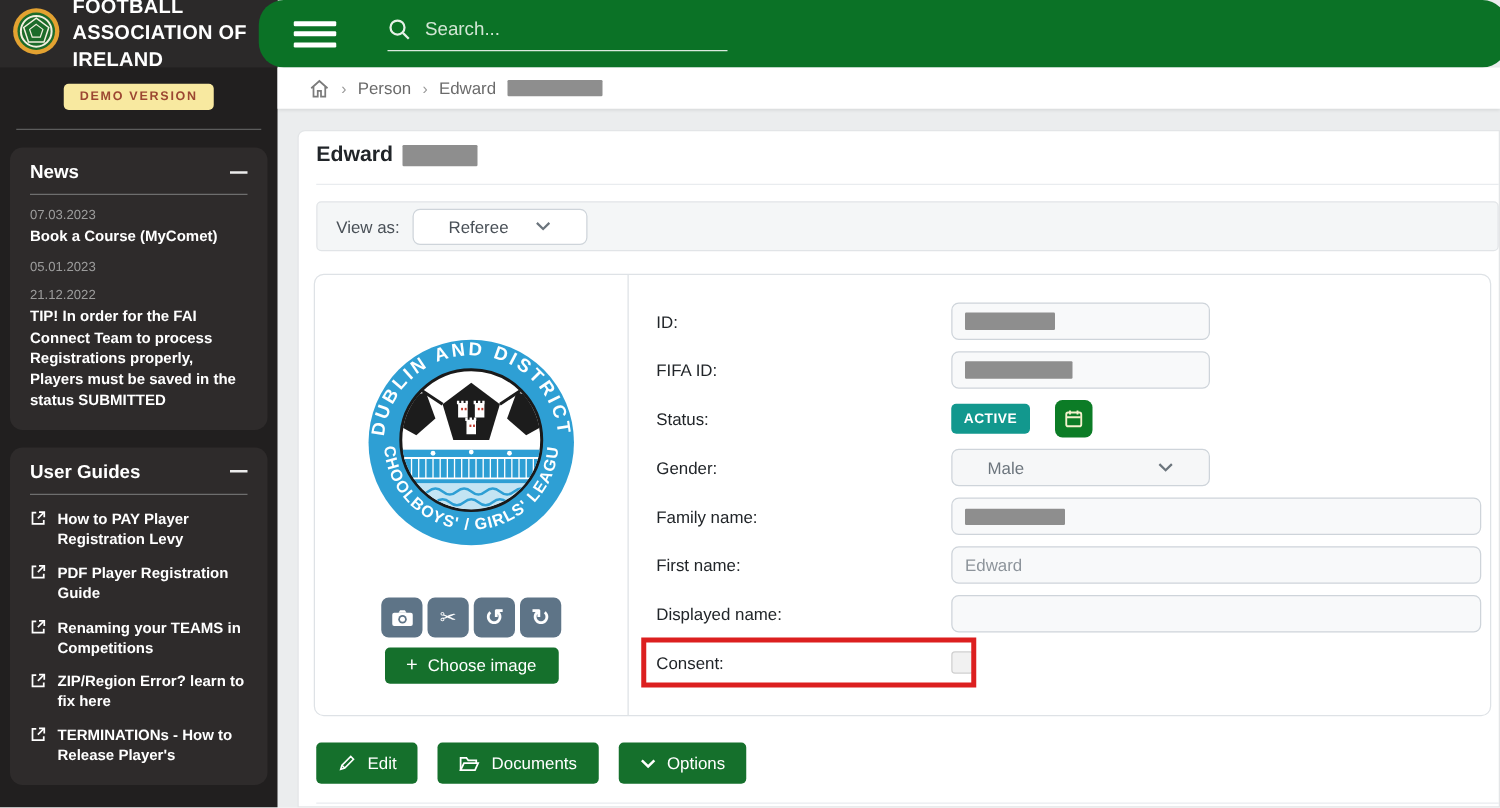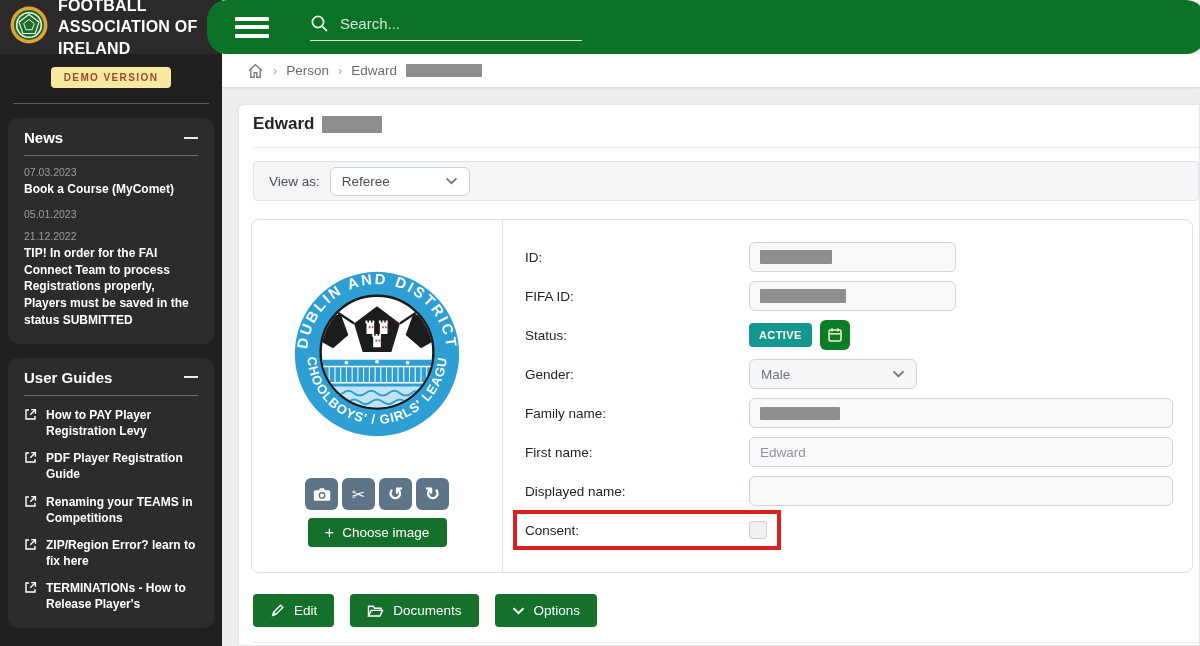--- a/index.html
+++ b/index.html
@@ -47,48 +47,48 @@
   .maincard { position:absolute; left:238px; top:104px; width:962px; height:542px; background:#fff;
               border:1px solid #e3e5e7; border-radius:6px 0 0 0; }
   .page-title { position:absolute; left:14px; top:9px; font-size:17px; font-weight:bold; color:#212529;
                 display:flex; align-items:center; gap:8px; }
   .title-hr { position:absolute; left:14px; right:0; top:42px; border:none; border-top:1px solid #e9ecef; }
   .viewas { position:absolute; left:14px; right:0; top:56px; height:40px; background:#f4f6f7;
             border:1px solid #e1e4e7; border-radius:4px; display:flex; align-items:center; }
   .viewas-label { margin-left:15px; font-size:13.5px; color:#495057; }
   .selectbox { margin-left:10px; width:140px; height:29px; background:#fff; border:1px solid #ced4da;
                border-radius:6px; display:flex; align-items:center; justify-content:space-between;
-               padding:0 11px; font-size:13.5px; color:#495057; cursor:pointer; }
+               padding:0 28px; font-size:13.5px; color:#495057; cursor:pointer; }
 
   
   .detailcard { position:absolute; left:12px; top:114px; width:942px; height:354px;
                 border:1px solid #dee2e6; border-radius:8px; display:flex; }
   .photo-pane { width:251px; border-right:1px solid #dee2e6; display:flex; flex-direction:column;
                 align-items:center; }
   .club-badge { margin-top:48px; }
   .img-toolbar { display:flex; gap:4px; margin-top:38px; }
   .imgbtn { width:33px; height:32px; background:#5e7487; border:none; border-radius:6px; color:#fff;
             display:flex; align-items:center; justify-content:center; cursor:pointer; font-size:16px; }
   .choose-btn { margin-top:8px; height:29px; width:139px; background:#15702c; color:#fff; border:none;
                 border-radius:4px; font-size:13.5px; display:flex; align-items:center; justify-content:center;
                 gap:8px; cursor:pointer; font-family:inherit; }
   .plus-glyph { font-size:16px; line-height:1; }
 
   .fields-pane { flex:1; padding:22px 0 0 22px; position:relative; }
-  .frow { display:flex; align-items:center; height:30px; margin-bottom:9px; }
+  .frow { display:flex; align-items:center; height:30px; margin-bottom:9px;gap:12px; }
   .flabel { width:224px; font-size:13.5px; color:#212529; }
   .tinput { height:30px; background:#f8f9fa; border:1px solid #ced4da; border-radius:6px;
             display:flex; align-items:center; padding:0 10px; font-size:13.5px; color:#8d949b; }
   .tinput.small { width:207px; }
   .tinput.wide  { width:424px; }
   .status-badge { background:#12988e; color:#fff; font-size:11px; font-weight:bold; letter-spacing:.4px;
                   padding:6px 10px; border-radius:4px; }
   .cal-btn { width:30px; height:30px; margin-left:8px; background:#0c7c26; border:none; border-radius:6px;
              display:flex; align-items:center; justify-content:center; cursor:pointer; }
-  .selectbox.field { width:168px; height:30px; background:#f6f7f8; color:#6c757d; margin:0; }
+  .selectbox.field { width:207px; height:30px; background:#f6f7f8; color:#6c757d; margin:0; }
   .checkbox { width:18px; height:18px; background:#f1f1f1; border:1px solid #cfcfcf; border-radius:3px;
               cursor:pointer; }
   .consent-highlight { position:absolute; left:10px; top:290px; width:268px; height:40px;
                        border:4px solid #dc1f1f; pointer-events:none; }
 
   
   .actions { position:absolute; left:14px; top:489px; display:flex; gap:16px; }
   .act-btn { height:33px; background:#15702c; color:#fff; border:none; border-radius:4px; font-size:13.5px;
              display:flex; align-items:center; gap:9px; padding:0 17px; cursor:pointer; font-family:inherit; }
   .bottom-hr { position:absolute; left:14px; right:0; top:537px; border:none; border-top:1px solid #e9ecef; }

